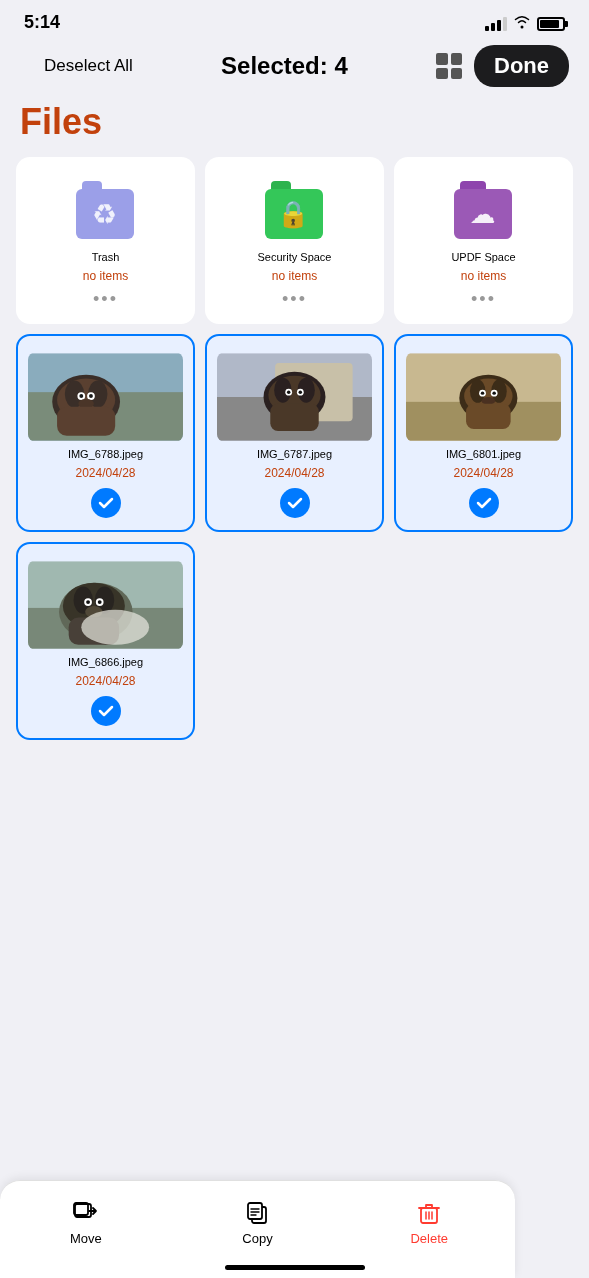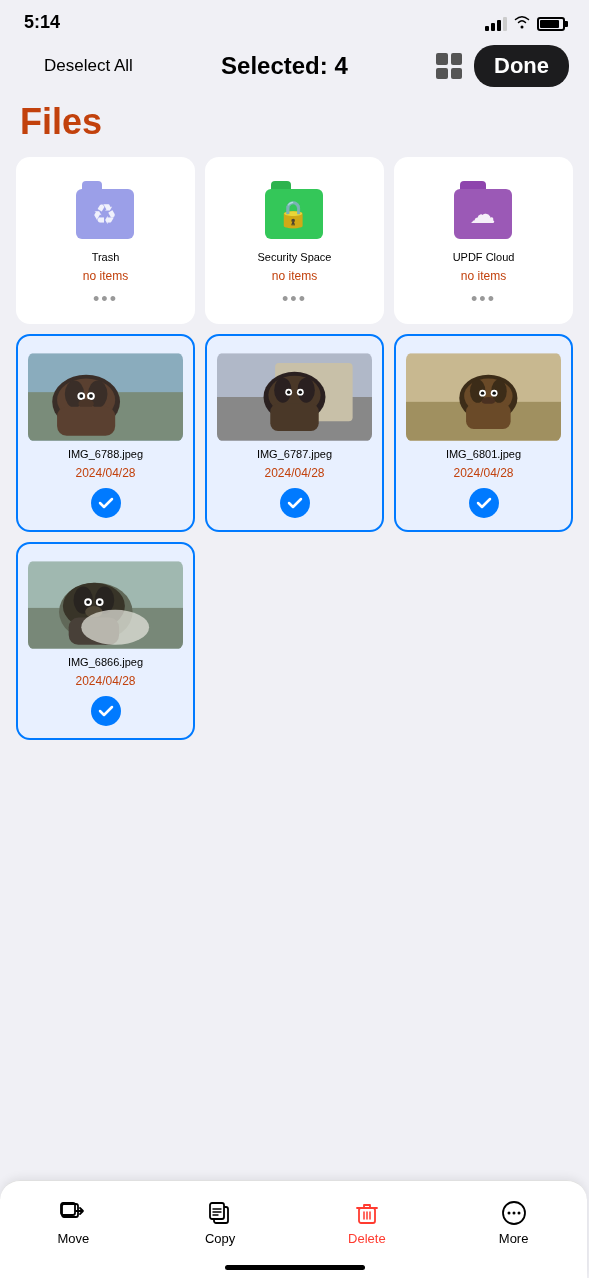--- a/index.html
+++ b/index.html
@@ -289,21 +289,21 @@
     .check-badge svg {
       width: 18px;
       height: 18px;
     }
 
     
     .bottom-bar {
       position: fixed;
       bottom: 0;
       left: 0;
-      width: 587px;
+      width: 515px;
       background: #fff;
       border-top: 1px solid #e0e0e0;
       border-radius: 20px 20px 0 0;
       padding: 14px 0 28px;
       display: flex;
       justify-content: space-around;
       align-items: center;
       box-shadow: 0 -2px 10px rgba(0,0,0,0.08);
     }
     .toolbar-item {
@@ -425,21 +425,21 @@
 
   <div class="file-card">
     <div class="folder-icon-wrap">
       <div class="cloud-folder">
         <div class="cloud-tab"></div>
         <div class="cloud-body">
           <span class="cloud-symbol">☁</span>
         </div>
       </div>
     </div>
-    <span class="file-name">UPDF Cloud</span>
+    <span class="file-name">UPDF Space</span>
     <span class="file-subtitle">no items</span>
     <span class="more-dots">•••</span>
   </div>
 
   <div class="file-card selected">
     <div class="thumb-container">
       <svg width="100%" height="100%" viewBox="0 0 160 90" xmlns="http://www.w3.org/2000/svg">
         <rect width="160" height="90" fill="#8aacbd"></rect>
         <rect x="0" y="40" width="160" height="50" fill="#7a8c7a"></rect>
         <ellipse cx="60" cy="50" rx="35" ry="28" fill="#3a2e28"></ellipse>
@@ -577,27 +577,16 @@
         <rect x="6" y="9" width="16" height="15" rx="2" stroke="#ff3b30" stroke-width="1.8" fill="none"></rect>
         <path d="M4 9 L24 9" stroke="#ff3b30" stroke-width="1.8" stroke-linecap="round"></path>
         <path d="M11 9 L11 6 L17 6 L17 9" stroke="#ff3b30" stroke-width="1.8" stroke-linecap="round" stroke-linejoin="round"></path>
         <path d="M11 13 L11 20 M17 13 L17 20" stroke="#ff3b30" stroke-width="1.5" stroke-linecap="round"></path>
         <path d="M14 13 L14 20" stroke="#ff3b30" stroke-width="1.5" stroke-linecap="round"></path>
       </svg>
     </div>
     <span class="toolbar-label delete">Delete</span>
   </button>
 
-  <button class="toolbar-item">
-    <div class="toolbar-icon">
-      <svg width="28" height="28" viewBox="0 0 28 28" fill="none">
-        <circle cx="14" cy="14" r="11" stroke="#000" stroke-width="1.8" fill="none"></circle>
-        <circle cx="9" cy="14" r="1.5" fill="#000"></circle>
-        <circle cx="14" cy="14" r="1.5" fill="#000"></circle>
-        <circle cx="19" cy="14" r="1.5" fill="#000"></circle>
-      </svg>
-    </div>
-    <span class="toolbar-label">More</span>
-  </button>
 
 </div>
 
 <div class="home-indicator"></div>
 
 </body></html>

